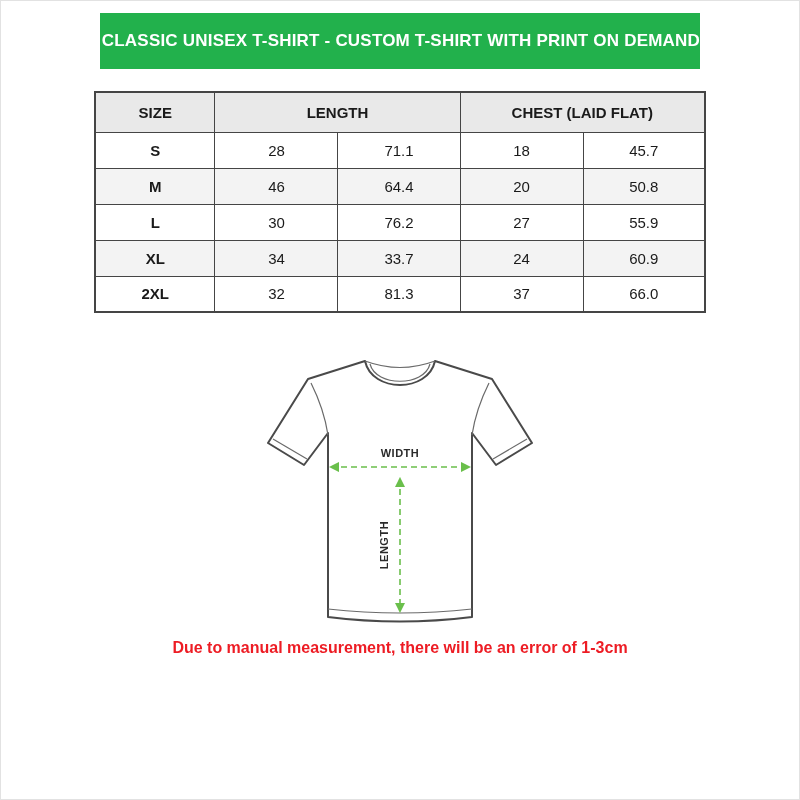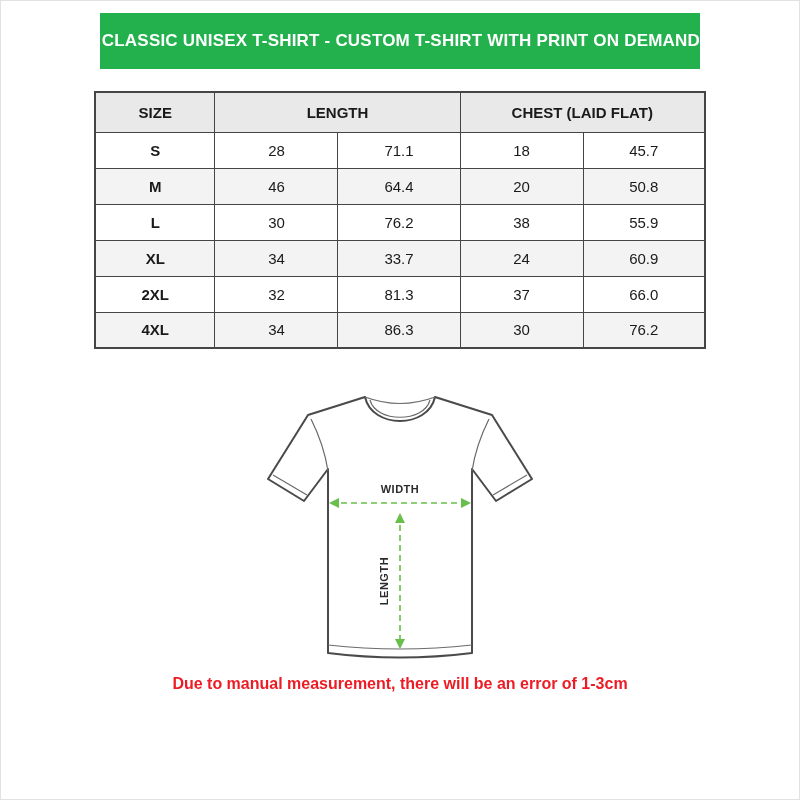--- a/index.html
+++ b/index.html
@@ -133,43 +133,36 @@
         <td class="size-col">M</td>
         <td>46</td>
         <td>64.4</td>
         <td>20</td>
         <td>50.8</td>
       </tr>
       <tr>
         <td class="size-col">L</td>
         <td>30</td>
         <td>76.2</td>
-        <td>38</td>
+        <td>27</td>
         <td>55.9</td>
       </tr>
       <tr>
         <td class="size-col">XL</td>
         <td>34</td>
         <td>33.7</td>
         <td>24</td>
         <td>60.9</td>
       </tr>
       <tr>
         <td class="size-col">2XL</td>
         <td>32</td>
         <td>81.3</td>
         <td>37</td>
         <td>66.0</td>
-      </tr>
-      <tr>
-        <td class="size-col">4XL</td>
-        <td>34</td>
-        <td>86.3</td>
-        <td>30</td>
-        <td>76.2</td>
       </tr>
     </tbody>
   </table>
 
   <svg class="diagram" viewBox="0 0 280 292" aria-hidden="true">
     <defs>
       <marker id="arrowhead" viewBox="0 0 10 10" refX="8" refY="5" markerWidth="6.5" markerHeight="6.5" orient="auto-start-reverse">
         <path d="M0,0 L10,5 L0,10 z" fill="#6abf4b"></path>
       </marker>
     </defs>

